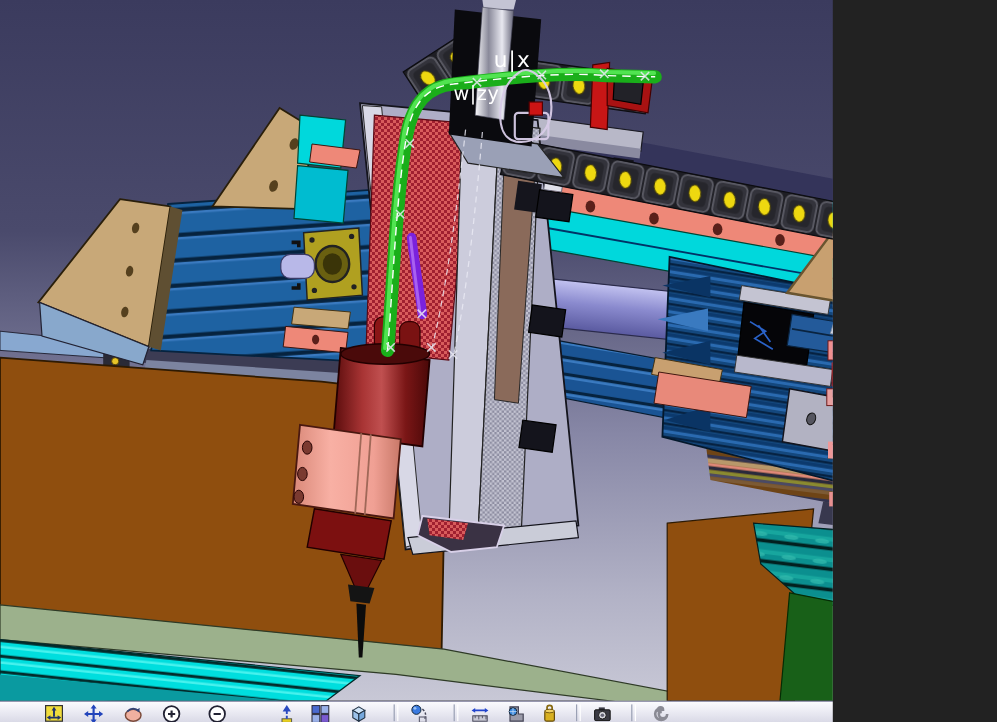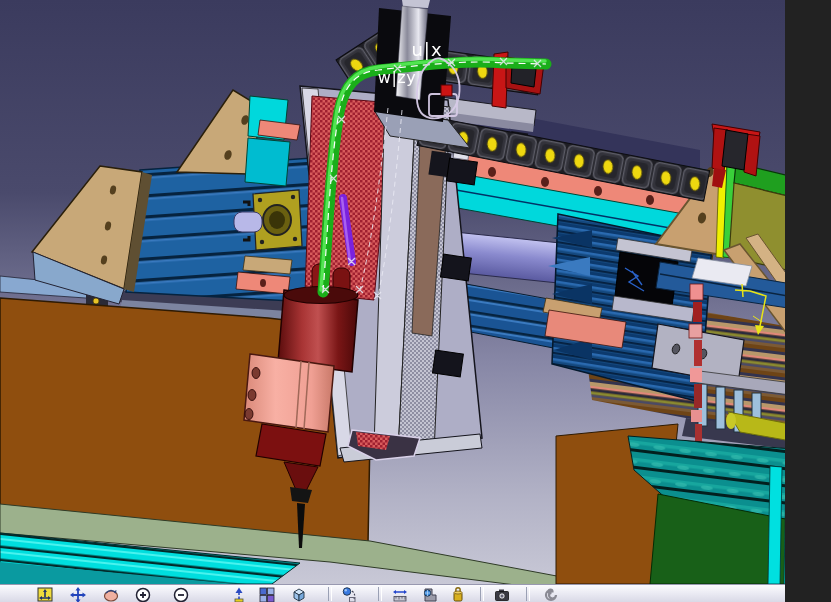--- a/index.html
+++ b/index.html
@@ -1,16 +1,16 @@
 <!DOCTYPE html>
 <html><head>
 <meta charset="utf-8">
 <style>
   html,body{margin:0;padding:0;background:#222;}
-  .screen{position:relative;width:785px;height:602px;overflow:hidden;
+  .screen{position:relative;width:694px;height:602px;overflow:hidden;
           font-family:"DejaVu Sans",sans-serif;}
   .viewport{position:absolute;left:0;top:0;width:831px;height:584px;}
   .viewport svg{display:block;}
   .toolbar{position:absolute;left:0;top:584px;width:831px;height:18px;
            background:linear-gradient(180deg,#fbfbfe 0%,#ececf4 45%,#d9d9e6 100%);
            border-top:1px solid #9898b0;box-sizing:border-box;}
   .tico{position:absolute;top:1px;width:18px;height:18px;}
   .tico svg{display:block;}
   .tsep{position:absolute;top:2px;width:2px;height:14px;
         border-left:1px solid #9aa0b4;border-right:1px solid #ffffff;}

